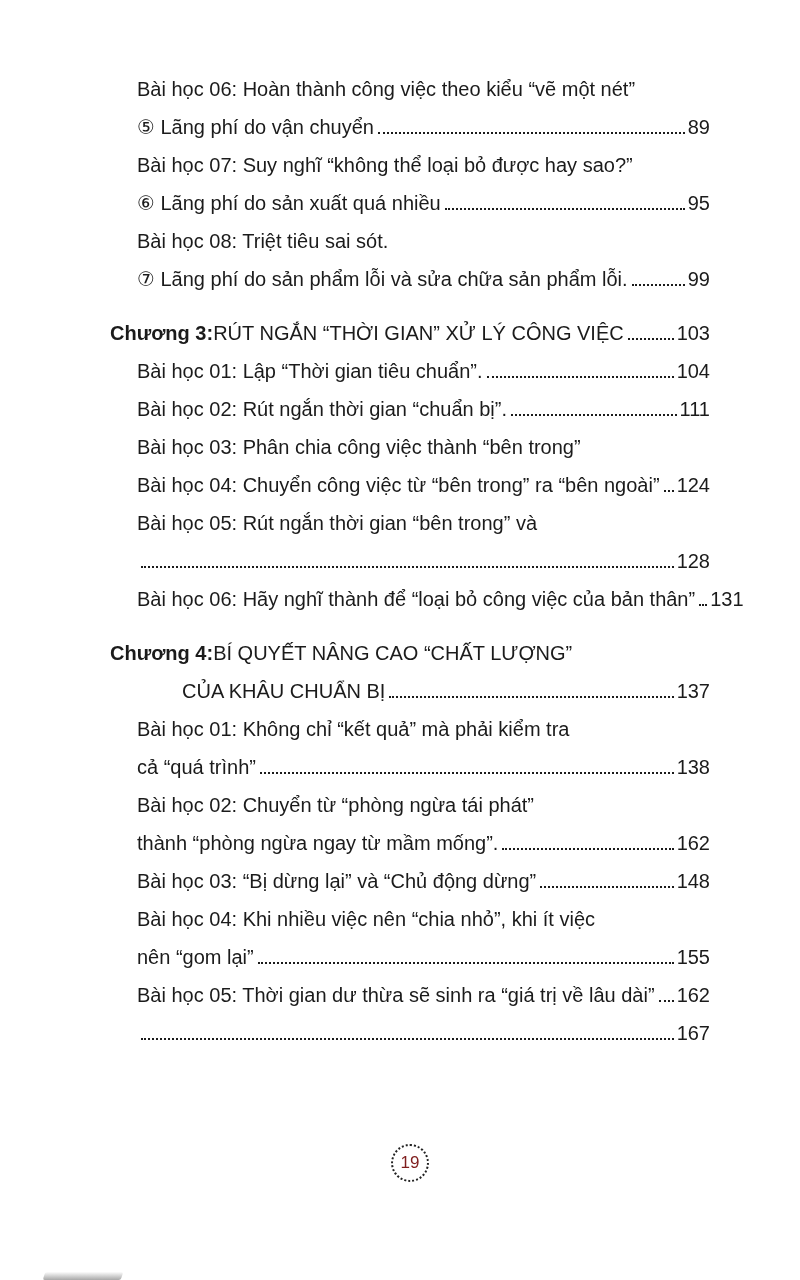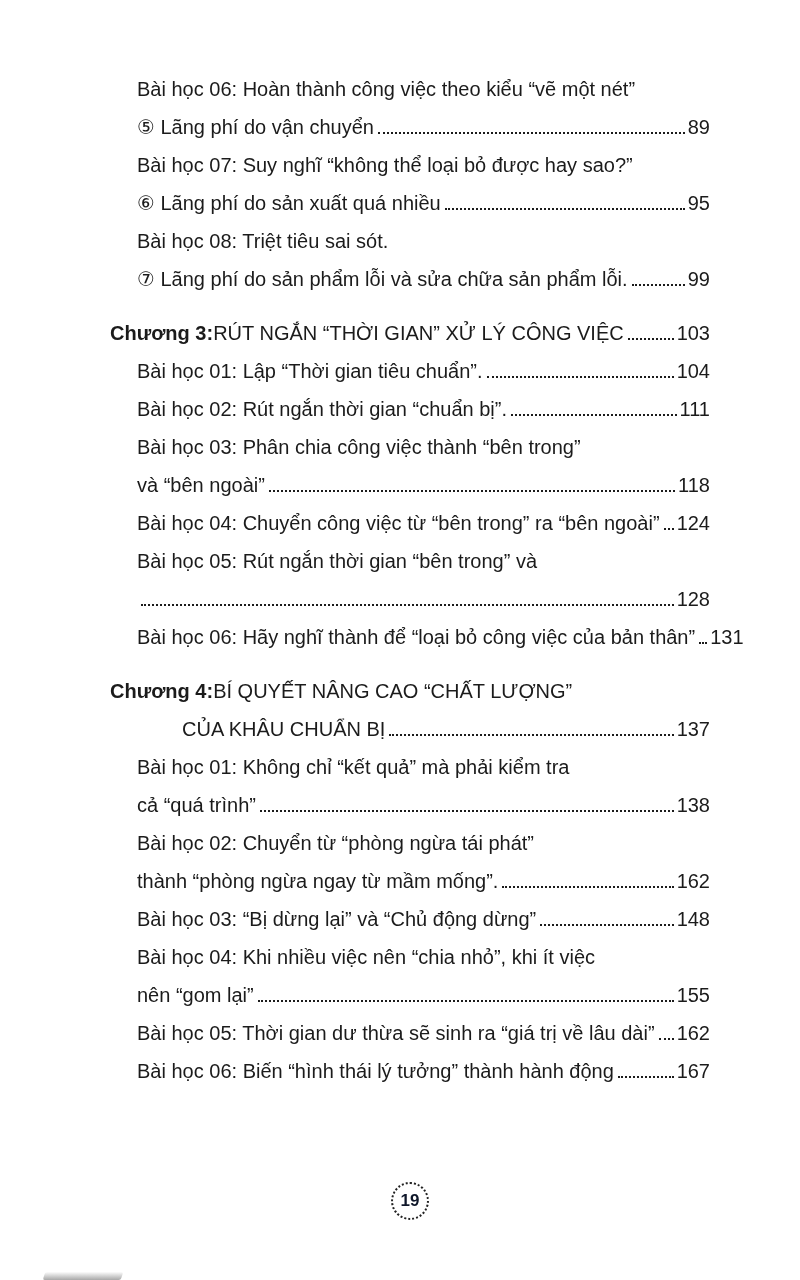--- a/index.html
+++ b/index.html
@@ -44,23 +44,23 @@
     justify-content: center;
   }
   .page-badge {
     width: 34px;
     height: 34px;
     border: 2px dotted #222222;
     border-radius: 50%;
     display: flex;
     align-items: center;
     justify-content: center;
-    font-weight: bold;
+    font-weight: normal;
     font-size: 17px;
-    color: #0f172a;
+    color: #7f1d1d;
   }
   .artifact {
     position: absolute;
     left: 44px;
     bottom: 0;
     width: 78px;
     height: 8px;
     background: linear-gradient(to bottom, rgba(200,200,200,0.05), rgba(110,110,110,0.6));
     transform: skewX(-18deg);
     border-radius: 2px;
@@ -113,25 +113,20 @@
 
   <div class="row lesson">
     <span class="txt">Bài học 02: Rút ngắn thời gian “chuẩn bị”.</span>
     <span class="leader"></span>
     <span class="pg">111</span>
   </div>
 
   <div class="row lesson">
     <span class="txt">Bài học 03: Phân chia công việc thành “bên trong”</span>
   </div>
-  <div class="row cont">
-    <span class="txt">và “bên ngoài”</span>
-    <span class="leader"></span>
-    <span class="pg">118</span>
-  </div>
 
   <div class="row lesson">
     <span class="txt">Bài học 04: Chuyển công việc từ “bên trong” ra “bên ngoài”</span>
     <span class="leader"></span>
     <span class="pg">124</span>
   </div>
 
   <div class="row lesson">
     <span class="txt">Bài học 05: Rút ngắn thời gian “bên trong” và</span>
   </div>
@@ -189,21 +184,20 @@
     <span class="pg">155</span>
   </div>
 
   <div class="row lesson">
     <span class="txt">Bài học 05: Thời gian dư thừa sẽ sinh ra “giá trị về lâu dài”</span>
     <span class="leader"></span>
     <span class="pg">162</span>
   </div>
 
   <div class="row lesson">
-    <span class="txt">Bài học 06: Biến “hình thái lý tưởng” thành hành động</span>
     <span class="leader"></span>
     <span class="pg">167</span>
   </div>
 
   <div class="footer">
     <div class="page-badge">19</div>
   </div>
 
 </div>
 

